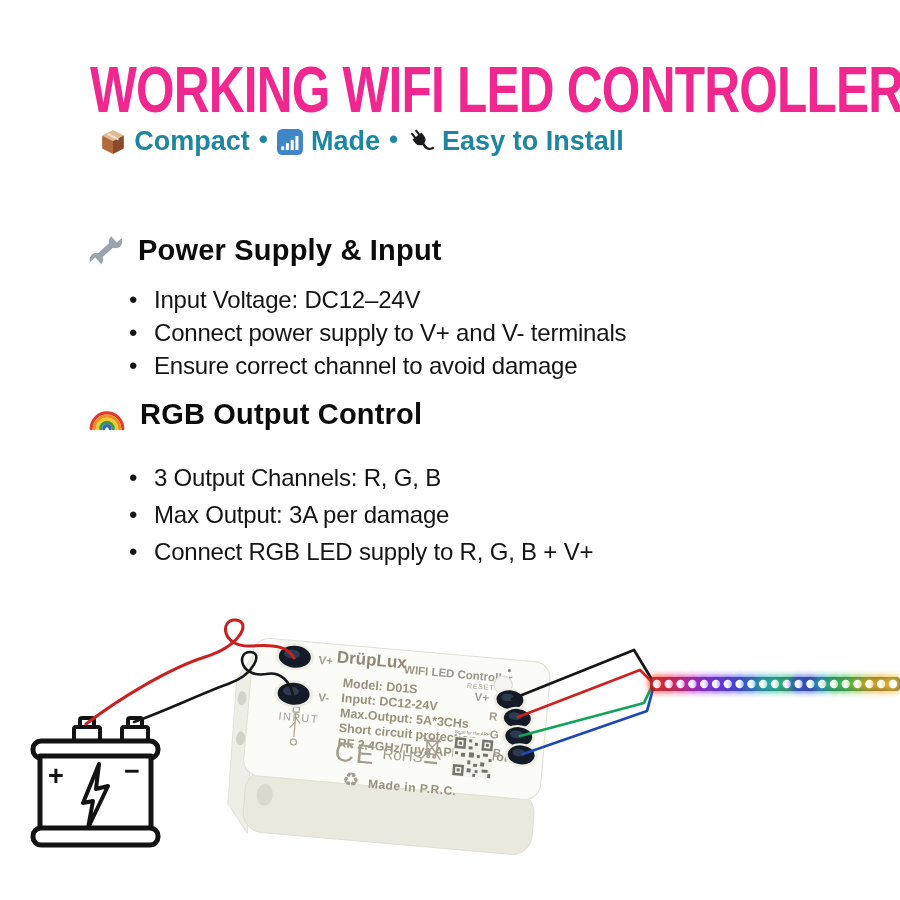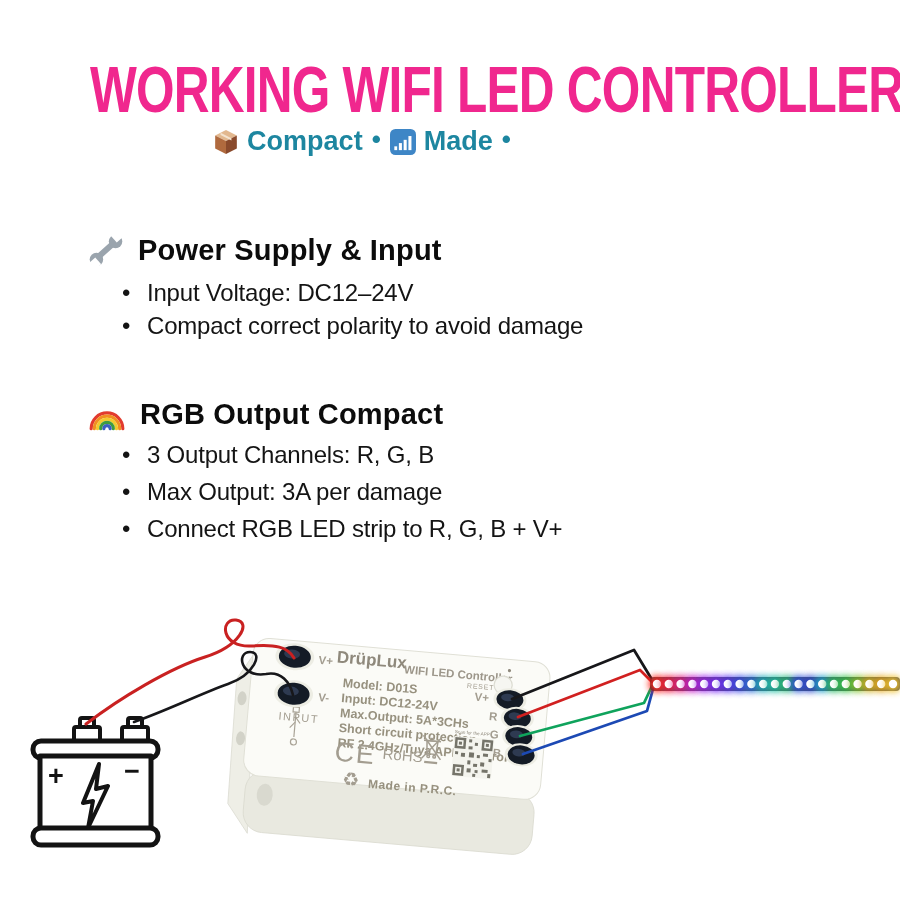--- a/index.html
+++ b/index.html
@@ -19,23 +19,23 @@
   .tag-item{display:flex;align-items:center;gap:8px;}
   .tag-sep{font-size:26px;transform:translateY(-2px);}
 
   .section-heading{
     position:absolute;left:88px;display:flex;align-items:center;gap:14px;
     font-size:29px;font-weight:bold;color:#0c0c0c;letter-spacing:0.2px;
   }
   .sh1{top:232px;} .sh2{top:398px;}
   .heading-icon{display:block;}
 
-  ul.bullets{position:absolute;left:120px;margin:0;padding:0;list-style:none;
+  ul.bullets{position:absolute;left:120px;margin:7px;padding:0;list-style:none;
     font-size:24px;color:#141414;letter-spacing:-0.2px;}
-  .b1{top:276px;} .b2{top:436px;}
+  .b1{top:276px;} .b2{top:452px;}
   .bullets li{position:relative;padding-left:27px;white-space:nowrap;}
   .b1 li{line-height:33px;} .b2 li{line-height:37px;}
   .bullets li::before{content:"•";position:absolute;left:2px;}
 
   .illustration{position:absolute;top:0;left:0;}
 </style>
 </head>
 <body>
 
 <div class="poster">
@@ -57,55 +57,68 @@
       <svg class="icon-svg" width="26" height="26" viewBox="0 0 24 24">
         <rect x="0" y="0" width="24" height="24" rx="5" fill="#3e86c6"></rect>
         <rect x="4" y="16" width="2.6" height="3.5" fill="#fff"></rect>
         <rect x="8.2" y="13" width="2.8" height="6.5" fill="#fff"></rect>
         <rect x="12.6" y="10" width="2.8" height="9.5" fill="#fff"></rect>
         <rect x="17" y="6.5" width="2.8" height="13" fill="#fff"></rect>
       </svg>
       <span>Made</span>
     </span>
     <span class="tag-sep">•</span>
+    <span class="tag-item">
+      <svg class="icon-svg" width="27" height="27" viewBox="0 0 26 26">
+        <g transform="rotate(-38 13 12)" stroke="#1b1b1e" fill="none" stroke-linecap="round">
+          <line x1="10.5" y1="2" x2="10.5" y2="7" stroke-width="2"></line>
+          <line x1="15.5" y1="2" x2="15.5" y2="7" stroke-width="2"></line>
+          <path d="M8 7 h10 v4 a5 5 0 0 1 -5 5 a5 5 0 0 1 -5 -5 z" fill="#1b1b1e"></path>
+          <line x1="13" y1="16" x2="13" y2="20" stroke-width="2.6"></line>
+          <path d="M13 20 q0 4 5 5" stroke-width="2.2"></path>
+        </g>
+      </svg>
+      <span>Easy to Install</span>
+    </span>
   </div>
 
   <div class="section-heading sh1">
     <svg class="heading-icon" width="36" height="36" viewBox="0 0 32 32">
       <g fill="#9aa4ad">
         <rect x="8" y="13.4" width="17" height="5.2" rx="1" transform="rotate(-42 16 16)"></rect>
         <circle cx="24.5" cy="8.5" r="6"></circle>
         <circle cx="7.5" cy="24.5" r="6"></circle>
       </g>
       <rect x="21.5" y="0.5" width="8" height="7" fill="#fff" transform="rotate(48 25.5 4)"></rect>
       <rect x="2.5" y="24.5" width="8" height="7" fill="#fff" transform="rotate(48 6.5 28)"></rect>
     </svg>
     <span>Power Supply &amp; Input</span>
   </div>
   <ul class="bullets b1">
     <li>Input Voltage: DC12–24V</li>
-    <li>Compact correct polarity to avoid damage</li>
+    <li>Connect power supply to V+ and V- terminals</li>
+    <li>Ensure correct channel to avoid damage</li>
   </ul>
 
   <div class="section-heading sh2">
     <svg class="heading-icon" width="38" height="32" viewBox="0 0 36 30">
       <g fill="none" stroke-linecap="round">
         <path d="M3 28 A15 15 0 0 1 33 28" stroke="#e23b2e" stroke-width="3"></path>
         <path d="M6 28 A12 12 0 0 1 30 28" stroke="#f19022" stroke-width="3"></path>
         <path d="M9 28 A9 9 0 0 1 27 28" stroke="#f2cb2e" stroke-width="3"></path>
         <path d="M12 28 A6 6 0 0 1 24 28" stroke="#3f9c3f" stroke-width="3"></path>
         <path d="M15 28 A3 3 0 0 1 21 28" stroke="#3b5fc0" stroke-width="3"></path>
       </g>
     </svg>
-    <span>RGB Output Compact</span>
+    <span>RGB Output Control</span>
   </div>
   <ul class="bullets b2">
     <li>3 Output Channels: R, G, B</li>
     <li>Max Output: 3A per damage</li>
-    <li>Connect RGB LED strip to R, G, B + V+</li>
+    <li>Connect RGB LED supply to R, G, B + V+</li>
   </ul>
 
   <svg class="illustration" width="900" height="900" viewBox="0 0 900 900">
     <defs>
       <filter id="ledglow" x="-150%" y="-150%" width="400%" height="400%">
         <feGaussianBlur stdDeviation="3.4"></feGaussianBlur>
       </filter>
     </defs>
 
     <g transform="rotate(5 398 717)">

